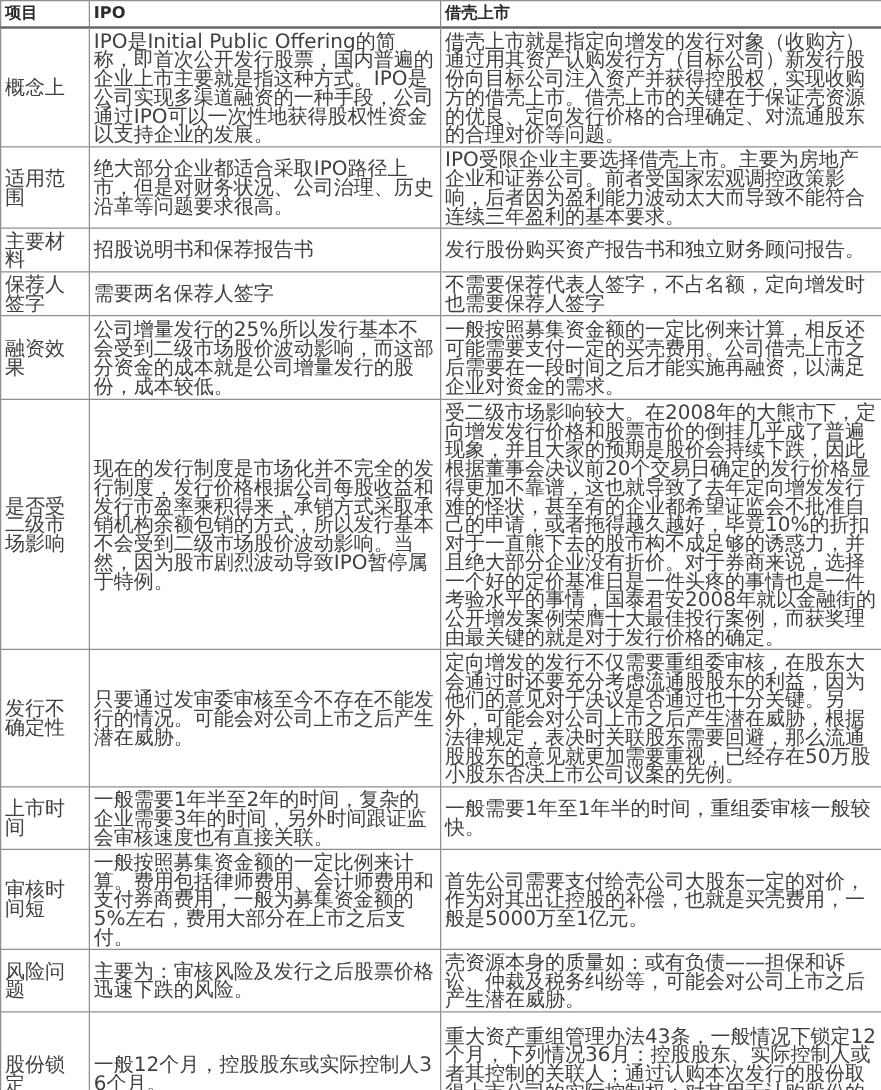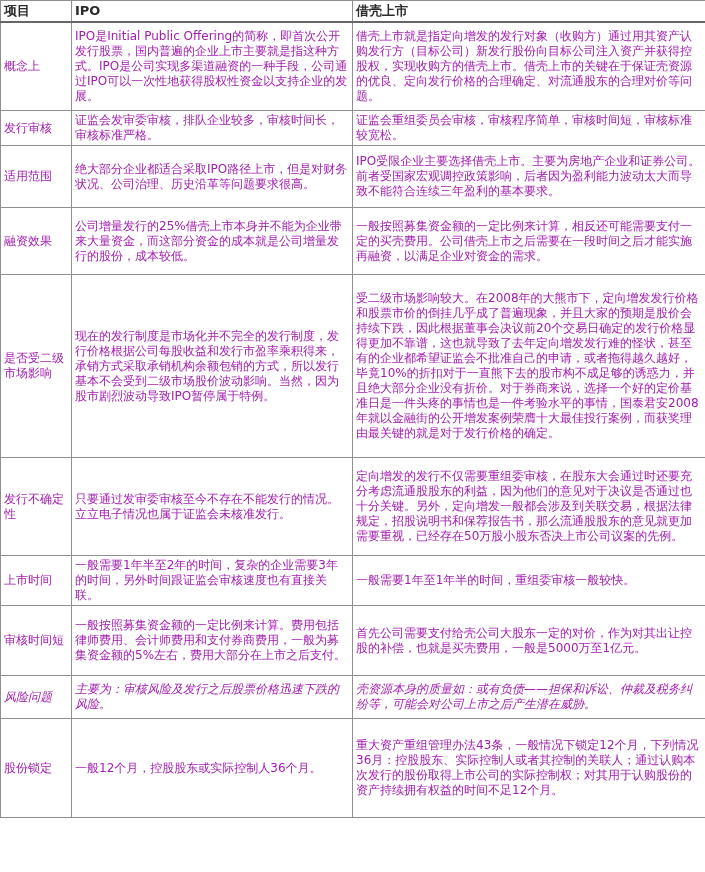--- a/index.html
+++ b/index.html
@@ -16,22 +16,22 @@
     table-layout: fixed;
     border-collapse: collapse;
     background: #ffffff;
   }
   table.cmp col.c1 { width: 71px; }
   table.cmp col.c2 { width: 281px; }
   table.cmp col.c3 { width: 353px; }
   table.cmp th, table.cmp td {
     border: 1px solid #8f8f8f;
     vertical-align: middle;
-    color: #a21caf;
-    font-size: 12px;
+    color: #404040;
+    font-size: 16px;
     line-height: 15px;
     padding: 2px 4px 2px 3px;
     overflow: hidden;
     word-break: break-all;
   }
   table.cmp th {
     text-align: left;
     font-weight: bold;
     color: #2b2b2b;
     font-size: 13px;
@@ -46,21 +46,21 @@
   tr.r1   { height: 89px; }
   tr.r2   { height: 33px; }
   tr.r3   { height: 62px; }
   tr.r4   { height: 29px; }
   tr.r5   { height: 34px; }
   tr.r6   { height: 67px; }
   tr.r7   { height: 183px; }
   tr.r8   { height: 98px; }
   tr.r9   { height: 44px; }
   tr.r10  { height: 70px; }
-  tr.r11  { height: 43px; font-style: italic; }
+  tr.r11  { height: 43px; }
   tr.r12  { height: 99px; }
 </style>
 </head>
 <body>
 
 <table class="cmp">
   <colgroup>
     <col class="c1">
       <col class="c2">
       <col class="c3">
@@ -71,44 +71,49 @@
       <th>IPO</th>
       <th>借壳上市</th>
     </tr>
   </thead>
   <tbody>
     <tr class="r1">
       <td class="lbl">概念上</td>
       <td>IPO是Initial Public Offering的简称，即首次公开发行股票，国内普遍的企业上市主要就是指这种方式。IPO是公司实现多渠道融资的一种手段，公司通过IPO可以一次性地获得股权性资金以支持企业的发展。</td>
       <td>借壳上市就是指定向增发的发行对象（收购方）通过用其资产认购发行方（目标公司）新发行股份向目标公司注入资产并获得控股权，实现收购方的借壳上市。借壳上市的关键在于保证壳资源的优良、定向发行价格的合理确定、对流通股东的合理对价等问题。</td>
     </tr>
-    <tr class="r2">
-      <td class="lbl">发行审核</td>
-      <td>证监会发审委审核，排队企业较多，审核时间长，审核标准严格。</td>
-      <td>证监会重组委员会审核，审核程序简单，审核时间短，审核标准较宽松。</td>
-    </tr>
     <tr class="r3">
       <td class="lbl">适用范围</td>
       <td>绝大部分企业都适合采取IPO路径上市，但是对财务状况、公司治理、历史沿革等问题要求很高。</td>
       <td>IPO受限企业主要选择借壳上市。主要为房地产企业和证券公司。前者受国家宏观调控政策影响，后者因为盈利能力波动太大而导致不能符合连续三年盈利的基本要求。</td>
     </tr>
+    <tr class="r4">
+      <td class="lbl">主要材料</td>
+      <td>招股说明书和保荐报告书</td>
+      <td>发行股份购买资产报告书和独立财务顾问报告。</td>
+    </tr>
+    <tr class="r5">
+      <td class="lbl">保荐人签字</td>
+      <td>需要两名保荐人签字</td>
+      <td>不需要保荐代表人签字，不占名额，定向增发时也需要保荐人签字</td>
+    </tr>
     <tr class="r6">
       <td class="lbl">融资效果</td>
-      <td>公司增量发行的25%借壳上市本身并不能为企业带来大量资金，而这部分资金的成本就是公司增量发行的股份，成本较低。</td>
+      <td>公司增量发行的25%所以发行基本不会受到二级市场股价波动影响，而这部分资金的成本就是公司增量发行的股份，成本较低。</td>
       <td>一般按照募集资金额的一定比例来计算，相反还可能需要支付一定的买壳费用。公司借壳上市之后需要在一段时间之后才能实施再融资，以满足企业对资金的需求。</td>
     </tr>
     <tr class="r7">
       <td class="lbl">是否受二级市场影响</td>
       <td>现在的发行制度是市场化并不完全的发行制度，发行价格根据公司每股收益和发行市盈率乘积得来，承销方式采取承销机构余额包销的方式，所以发行基本不会受到二级市场股价波动影响。当然，因为股市剧烈波动导致IPO暂停属于特例。</td>
       <td>受二级市场影响较大。在2008年的大熊市下，定向增发发行价格和股票市价的倒挂几乎成了普遍现象，并且大家的预期是股价会持续下跌，因此根据董事会决议前20个交易日确定的发行价格显得更加不靠谱，这也就导致了去年定向增发发行难的怪状，甚至有的企业都希望证监会不批准自己的申请，或者拖得越久越好，毕竟10%的折扣对于一直熊下去的股市构不成足够的诱惑力，并且绝大部分企业没有折价。对于券商来说，选择一个好的定价基准日是一件头疼的事情也是一件考验水平的事情，国泰君安2008年就以金融街的公开增发案例荣膺十大最佳投行案例，而获奖理由最关键的就是对于发行价格的确定。</td>
     </tr>
     <tr class="r8">
       <td class="lbl">发行不确定性</td>
-      <td>只要通过发审委审核至今不存在不能发行的情况。立立电子情况也属于证监会未核准发行。</td>
-      <td>定向增发的发行不仅需要重组委审核，在股东大会通过时还要充分考虑流通股股东的利益，因为他们的意见对于决议是否通过也十分关键。另外，定向增发一般都会涉及到关联交易，根据法律规定，招股说明书和保荐报告书，那么流通股股东的意见就更加需要重视，已经存在50万股小股东否决上市公司议案的先例。</td>
+      <td>只要通过发审委审核至今不存在不能发行的情况。可能会对公司上市之后产生潜在威胁。</td>
+      <td>定向增发的发行不仅需要重组委审核，在股东大会通过时还要充分考虑流通股股东的利益，因为他们的意见对于决议是否通过也十分关键。另外，可能会对公司上市之后产生潜在威胁，根据法律规定，表决时关联股东需要回避，那么流通股股东的意见就更加需要重视，已经存在50万股小股东否决上市公司议案的先例。</td>
     </tr>
     <tr class="r9">
       <td class="lbl">上市时间</td>
       <td>一般需要1年半至2年的时间，复杂的企业需要3年的时间，另外时间跟证监会审核速度也有直接关联。</td>
       <td>一般需要1年至1年半的时间，重组委审核一般较快。</td>
     </tr>
     <tr class="r10">
       <td class="lbl">审核时间短</td>
       <td>一般按照募集资金额的一定比例来计算。费用包括律师费用、会计师费用和支付券商费用，一般为募集资金额的5%左右，费用大部分在上市之后支付。</td>
       <td>首先公司需要支付给壳公司大股东一定的对价，作为对其出让控股的补偿，也就是买壳费用，一般是5000万至1亿元。</td>

